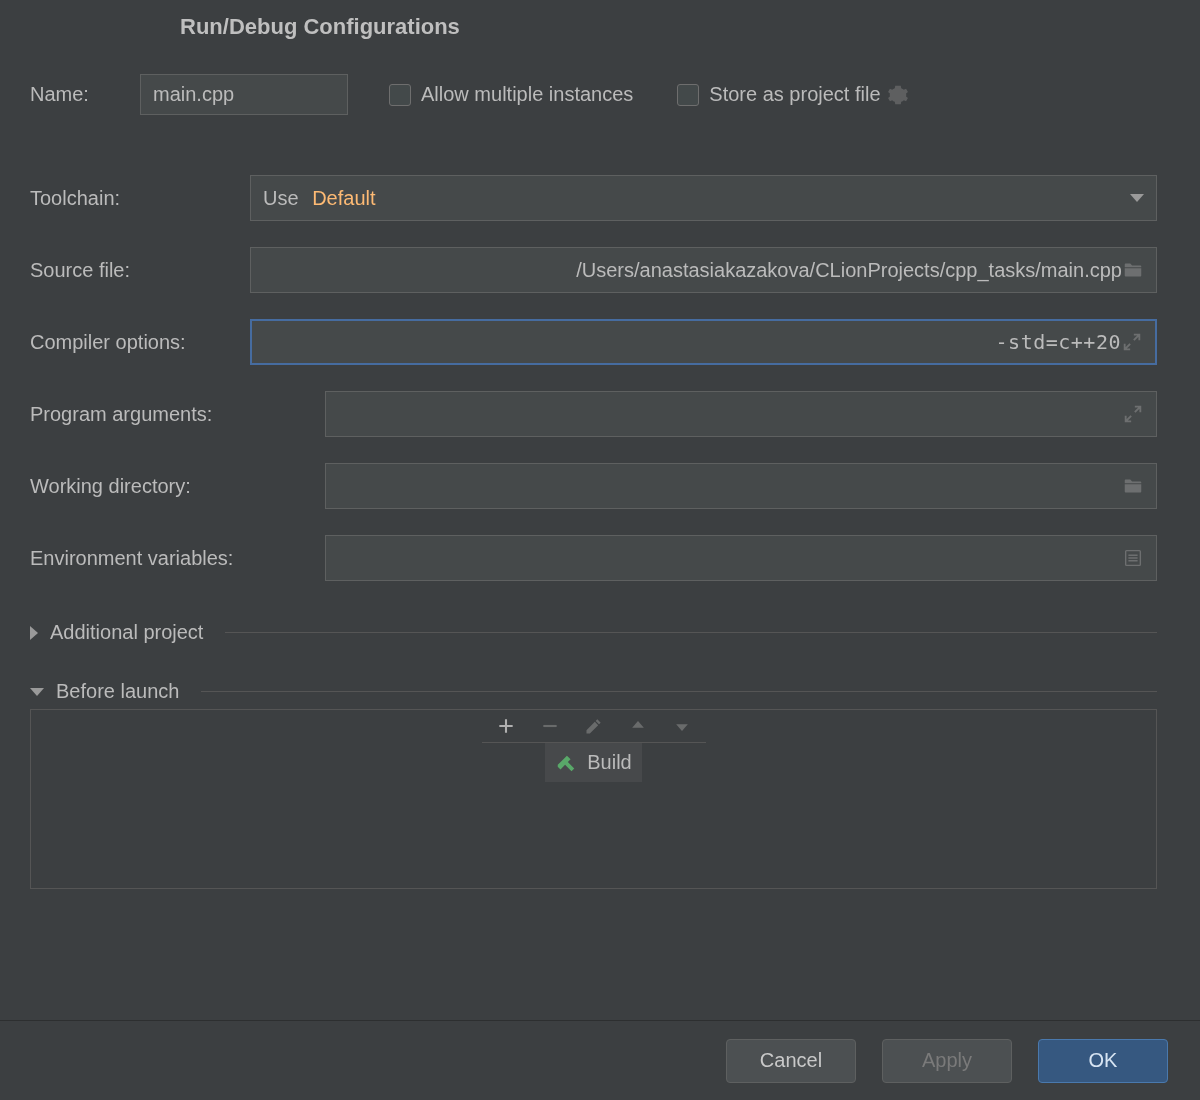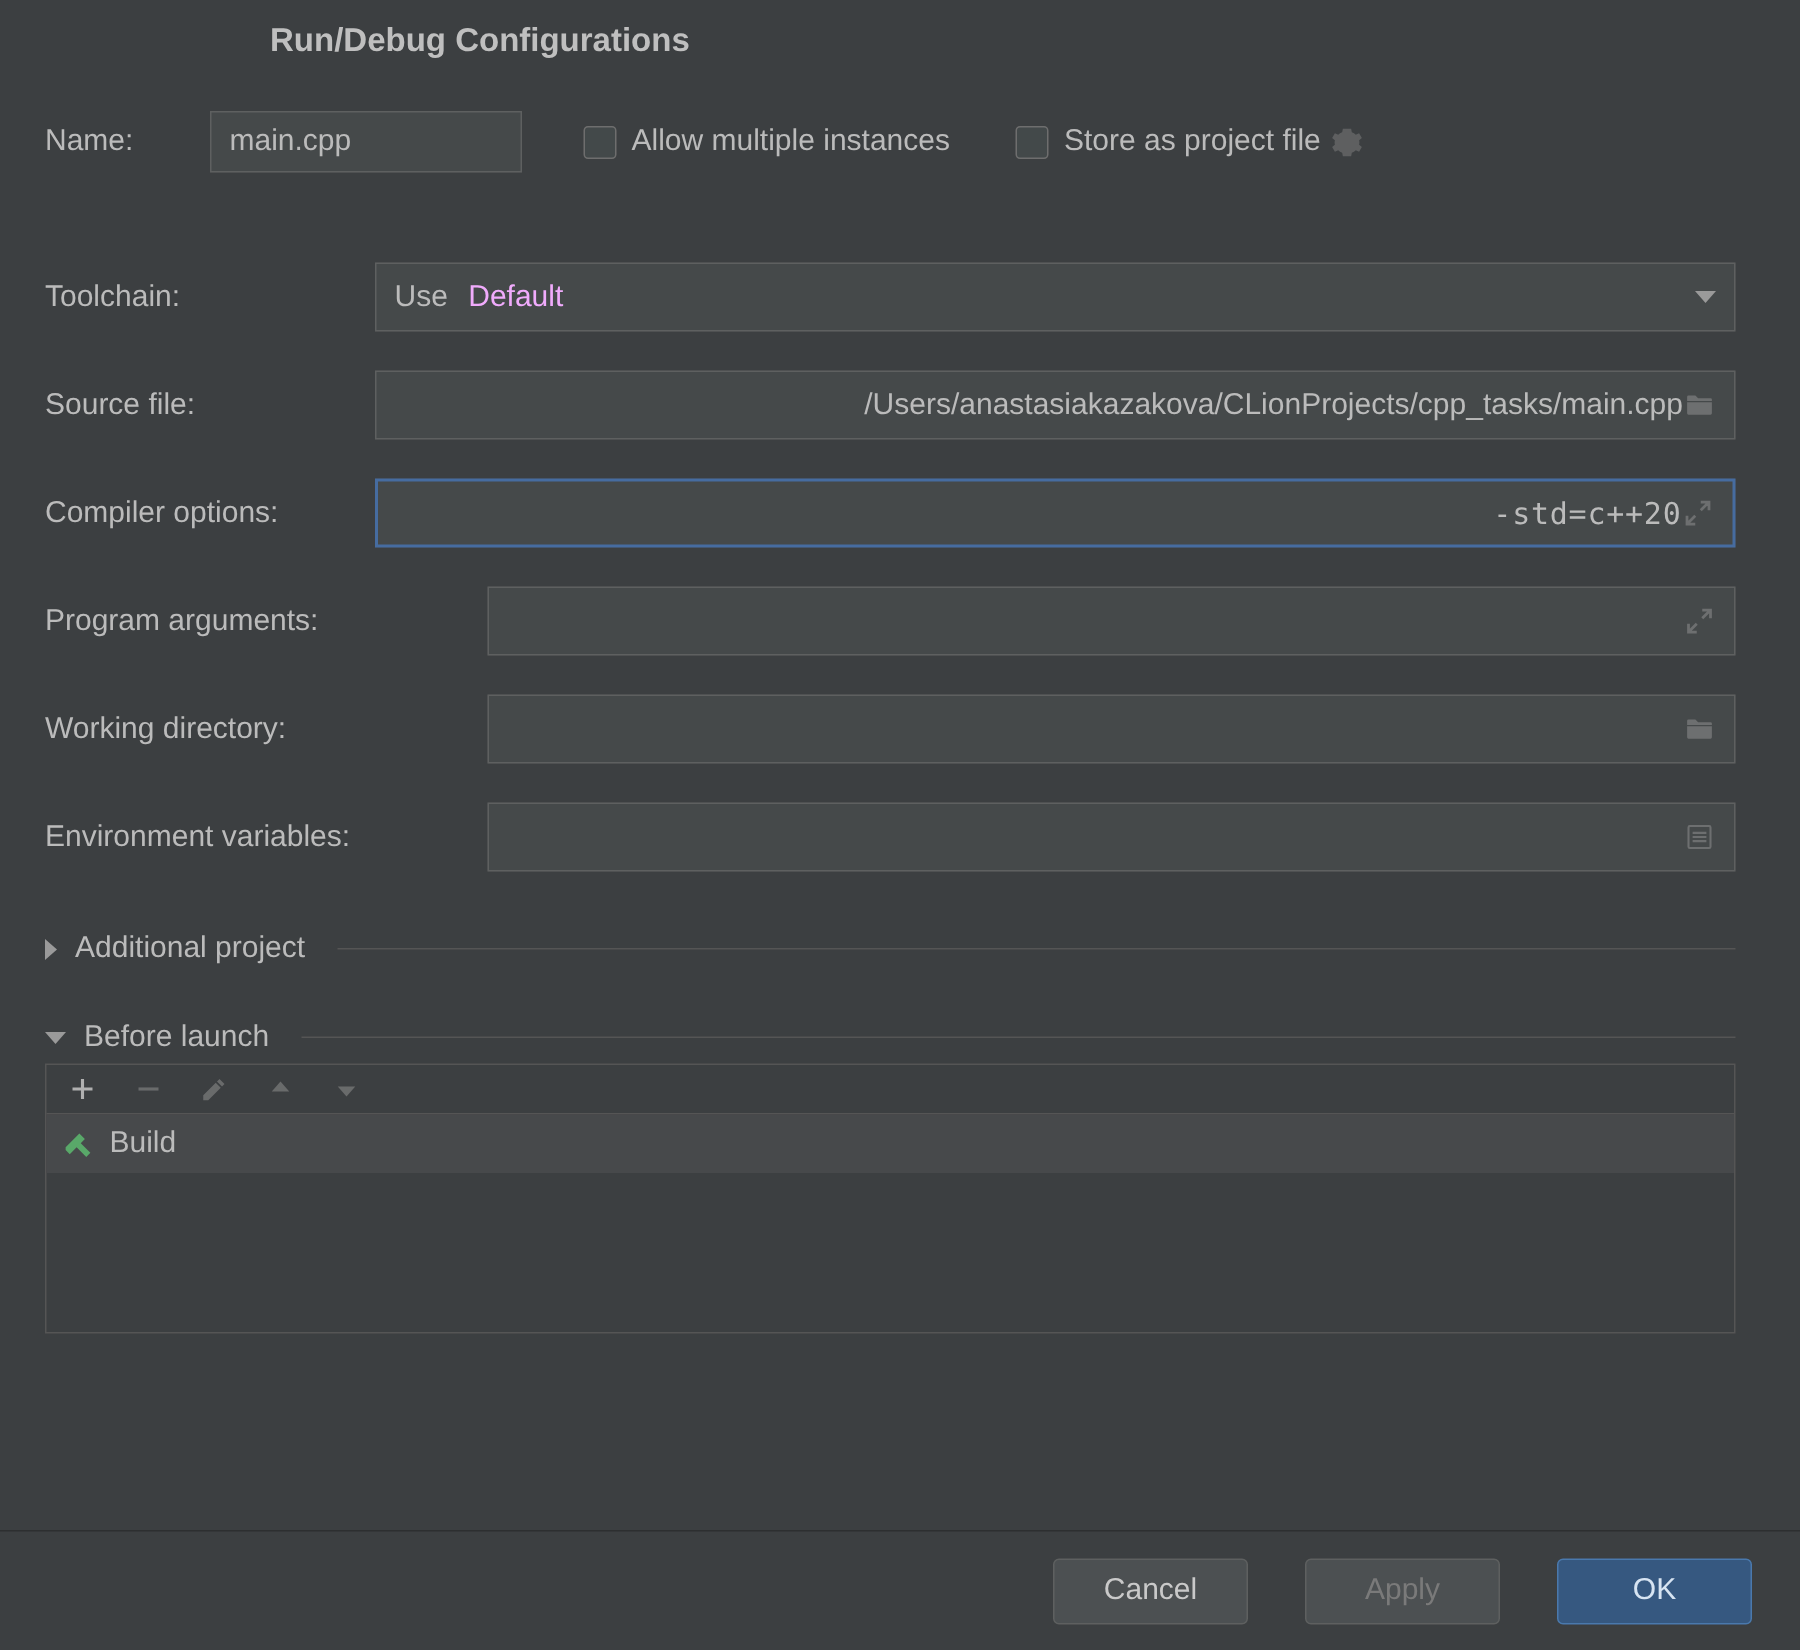--- a/index.html
+++ b/index.html
@@ -64,21 +64,21 @@
     flex:none;
   }
   .combo {
     flex: 1;
     display: flex;
     align-items: center;
     justify-content: space-between;
     height: 46px;
   }
   .combo .use { color: #bbbbbb; }
-  .combo .default { color: #f0abfc; margin-left: 8px; }
+  .combo .default { color: #fdba74; margin-left: 8px; }
   .chev-down {
     width: 0; height: 0;
     border-left: 7px solid transparent;
     border-right: 7px solid transparent;
     border-top: 8px solid #9a9a9a;
   }
   .tf-wrap {
     flex: 1;
     display: flex;
     align-items: center;
@@ -127,20 +127,21 @@
     border-right: 7px solid transparent;
     border-top: 8px solid #9a9a9a;
   }
   .list-panel {
     border: 1px solid #555;
     background: #3c3f41;
     height: 180px;
     display: flex;
     flex-direction: column;
     margin-top: 4px;
+    align-items: center;
   }
   .toolbar {
     display: flex;
     align-items: center;
     gap: 24px;
     padding: 6px 14px;
     border-bottom: 1px solid #555;
   }
   .tool-icn { width: 20px; height: 20px; opacity: 0.55; cursor: pointer; }
   .tool-icn.plus { opacity: 0.9; }
@@ -154,21 +155,21 @@
   }
   .hammer-icon { width: 22px; height: 22px; }
   .list-body { flex: 1; overflow: auto; }
   .footer {
     height: 80px;
     border-top: 1px solid #2d2f30;
     background: #3c3f41;
     display: flex;
     align-items: center;
     justify-content: flex-end;
-    gap: 38px;
+    gap: 26px;
     padding: 0 32px;
   }
   .btn {
     min-width: 130px;
     height: 44px;
     border: 1px solid #5e6060;
     background: #4c5052;
     color: #c9c9c9;
     font-size: 20px;
     border-radius: 4px;

